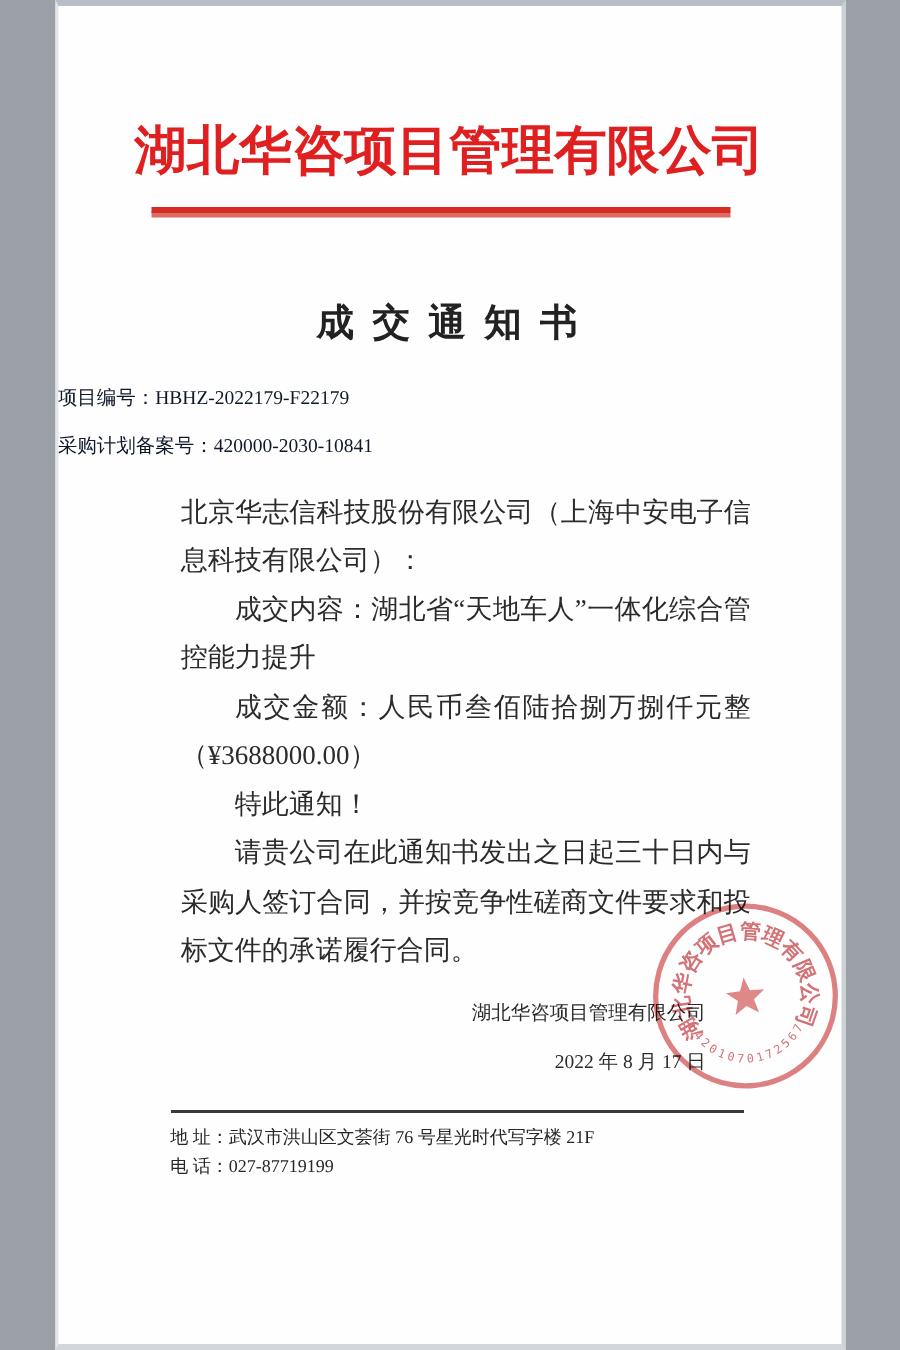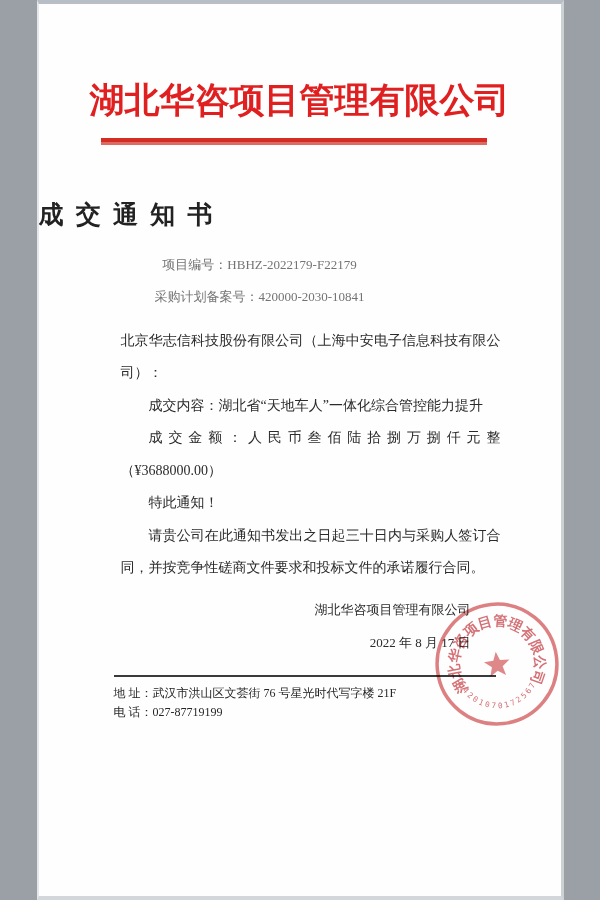--- a/index.html
+++ b/index.html
@@ -26,37 +26,38 @@
     line-height:1.3;
   }
   .rule{
     margin:14px 74px 0 62px;
     height:0;
     border-top:4px solid #d42c23;
     box-shadow:0 3px 0 #dd6b64;
   }
   .doc-title{
     margin-top:56px;
+    text-align:center;
     font-size:25px;
     font-weight:bold;
     letter-spacing:3px;
     color:#222;
   }
   .meta{
     margin-top:18px;
     padding-right:80px;
-    text-align:center;
+    text-align:left;
     font-size:13px;
     line-height:32px;
-    color:#737373;
+    color:#0f172a;
   }
   .body-text{
     margin-top:12px;
     padding:0 60px 0 82px;
-    font-size:14px;
+    font-size:18px;
     line-height:32.5px;
     text-align:justify;
     color:#2b2b2b;
   }
   .body-text p{margin:0;}
   .para{text-indent:2em;}
   .sig{
     position:relative;
     margin-top:8px;
     padding-right:90px;

